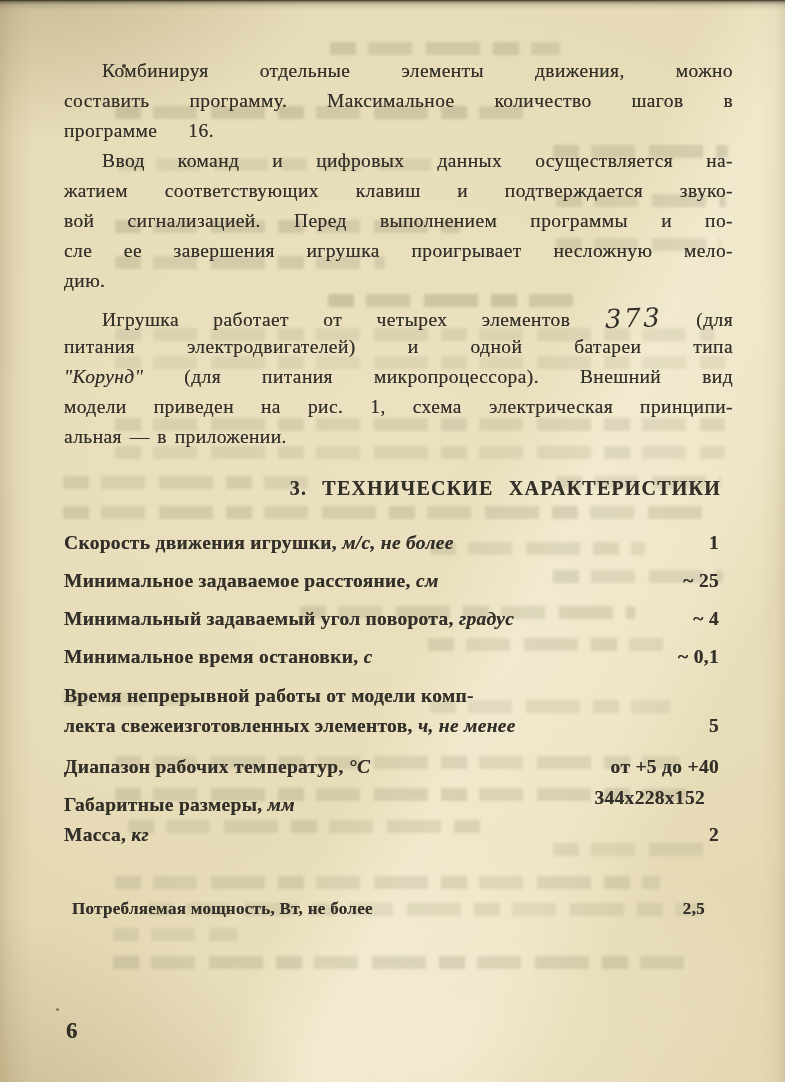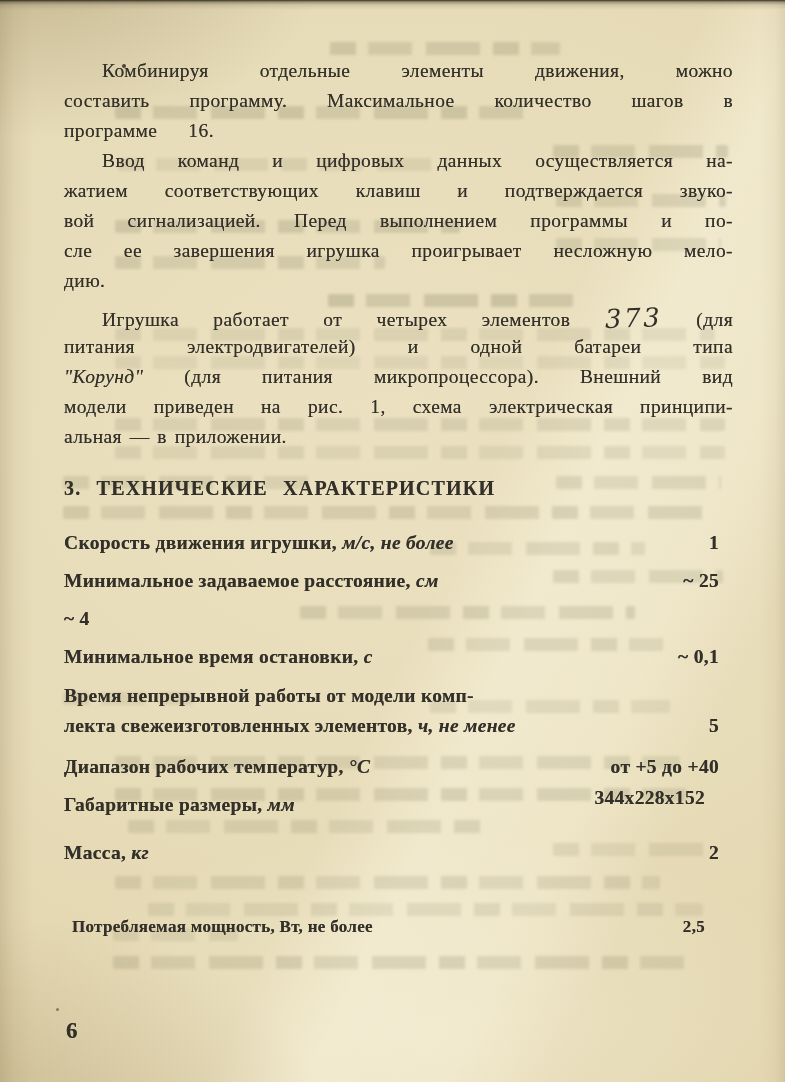--- a/index.html
+++ b/index.html
@@ -43,32 +43,32 @@
   .para{margin:0;}
   .para.p3{margin-top:6px;}
   .handwritten{
     font-family:"DejaVu Serif",serif;font-style:italic;font-weight:400;
     font-size:26px;letter-spacing:2.5px;display:inline-block;transform:rotate(-2deg) translateY(1px);
     text-shadow:none;
   }
   .brand-italic{font-style:italic;}
   .section-heading{
     position:absolute;left:64px;right:64px;top:477px;
-    text-align:left;font-weight:700;font-size:20px;letter-spacing:1.2px;word-spacing:9px;
+    text-align:right;font-weight:700;font-size:20px;letter-spacing:1.2px;word-spacing:9px;
   }
   .specs{
     position:absolute;left:64px;right:66px;top:528px;
     font-size:19.5px;line-height:30px;letter-spacing:0.3px;
   }
   .spec-row{display:flex;justify-content:space-between;align-items:flex-start;font-weight:700;}
   .spec-label{white-space:nowrap;}
   .spec-unit{font-style:italic;font-weight:700;}
   .spec-value{white-space:nowrap;font-weight:700;}
   .mt8{margin-top:8px;} .mt9{margin-top:9px;} .mt11{margin-top:11px;}
-  .mt18{margin-top:18px;gap:31px;} .mt44{margin-top:44px;}
+  .mt18{gap:31px;} .mt44{margin-top:44px;}
   .two-line .lines{display:block;}
   .two-line .spec-value{align-self:flex-end;}
   .dims-value{transform:translateY(-7px);padding-right:14px;}
   .power-row{font-size:17px;padding-left:8px;}
   .power-row .spec-value{padding-right:14px;}
   .page-number{
     position:absolute;left:66px;top:1018px;
     font-size:23px;font-weight:700;
   }
 </style>
@@ -145,20 +145,21 @@
 <div class="specs ink">
   <div class="spec-row">
     <span class="spec-label"><span>Скорость движения игрушки,</span> <span class="spec-unit">м/с, не более</span></span>
     <span class="spec-value">1</span>
   </div>
   <div class="spec-row mt8">
     <span class="spec-label"><span>Минимальное задаваемое расстояние,</span> <span class="spec-unit">см</span></span>
     <span class="spec-value">~ 25</span>
   </div>
   <div class="spec-row mt8">
+    <span class="spec-label"><span>Минимальный задаваемый угол поворота,</span> <span class="spec-unit">градус</span></span>
     <span class="spec-value">~ 4</span>
   </div>
   <div class="spec-row mt8">
     <span class="spec-label"><span>Минимальное время остановки,</span> <span class="spec-unit">с</span></span>
     <span class="spec-value">~ 0,1</span>
   </div>
   <div class="spec-row two-line mt9">
     <span class="lines">
       <span style="display:block;">Время непрерывной работы от модели комп-</span>
       <span style="display:block;"><span>лекта свежеизготовленных элементов,</span> <span class="spec-unit">ч, не менее</span></span>

